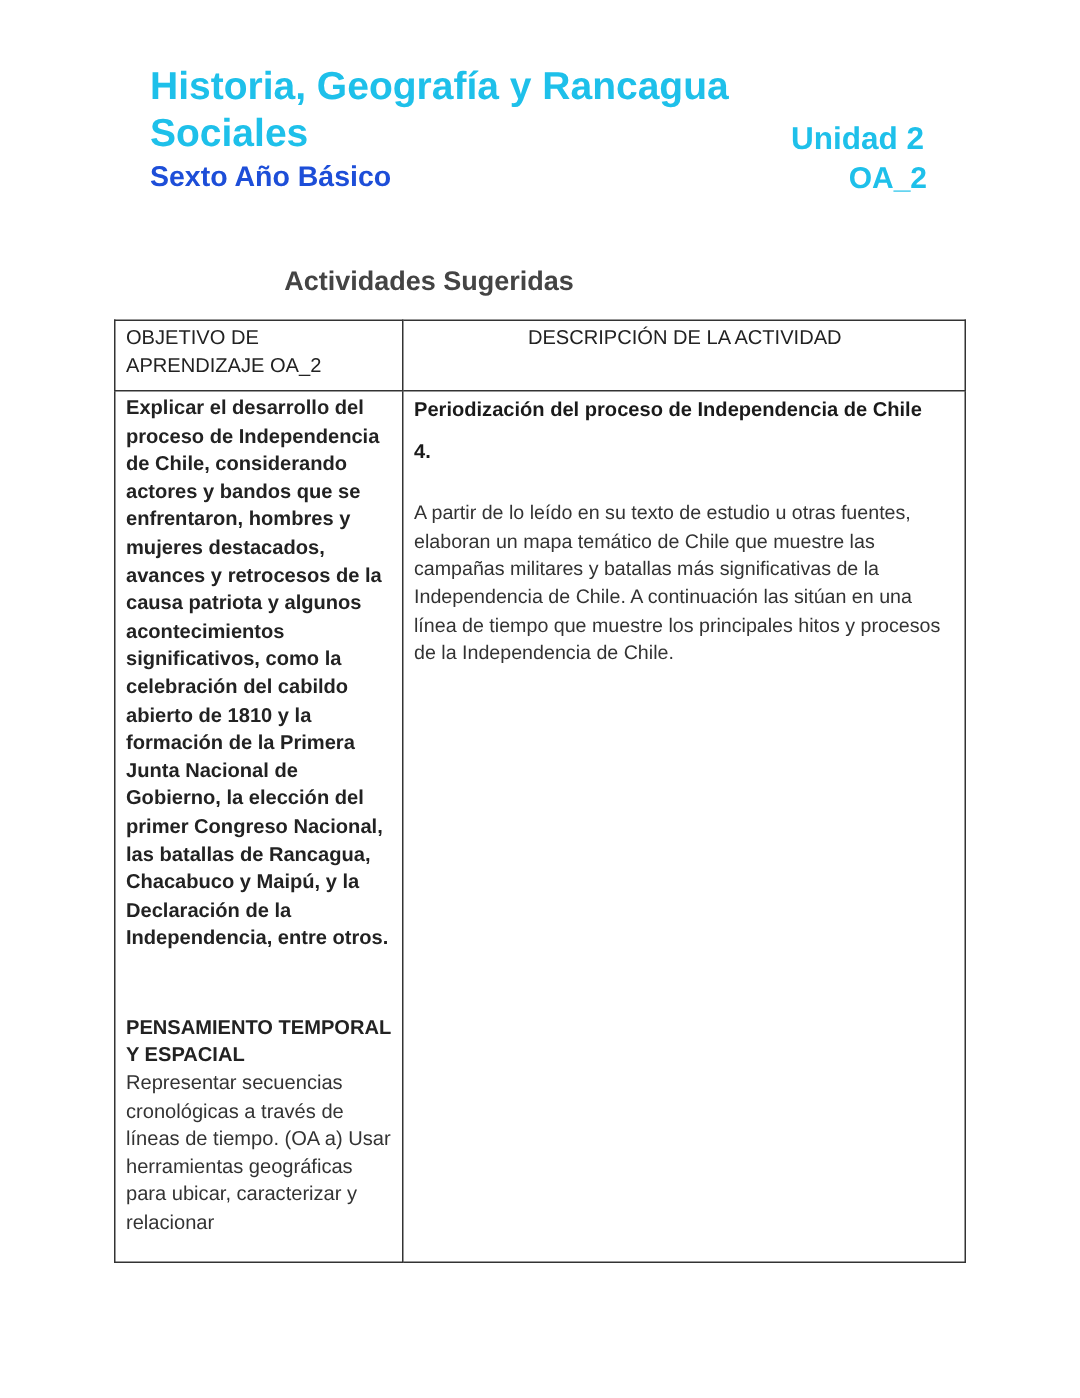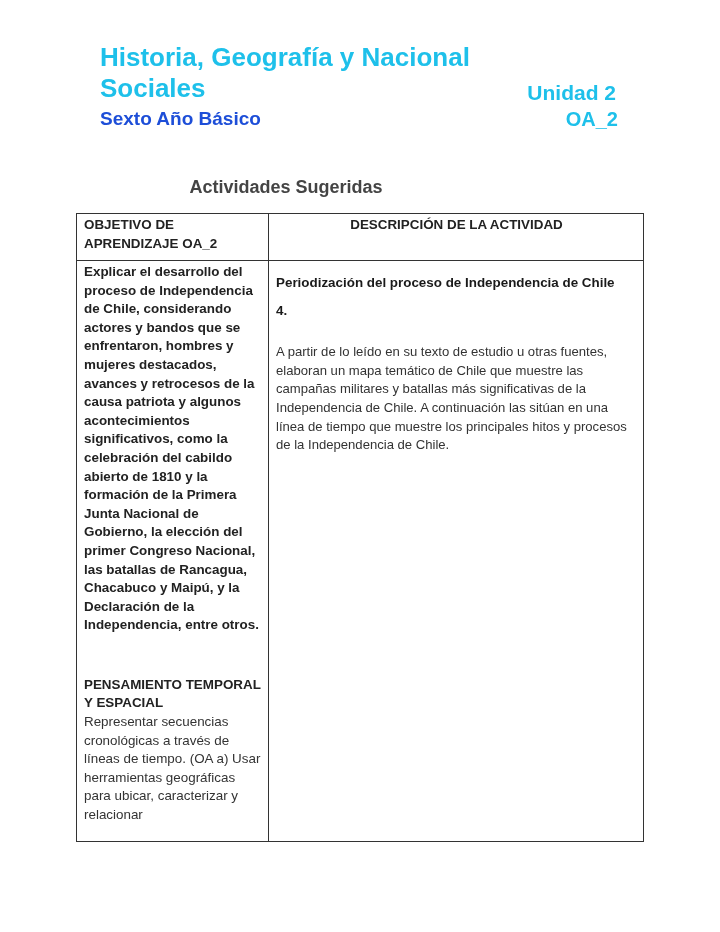--- a/index.html
+++ b/index.html
@@ -4,36 +4,36 @@
 <style>
   html, body { margin: 0; padding: 0; background: #ffffff; }
   body { width: 720px; height: 932px; position: relative; overflow: hidden; font-family: "Liberation Sans", sans-serif; color: #1a1a1a; }
   .title { position: absolute; left: 100px; top: 42px; font-size: 26px; font-weight: bold; color: #1ec0ea; line-height: 31px; }
   .unit { position: absolute; right: 104px; top: 81px; font-size: 21px; font-weight: bold; color: #1ec0ea; text-align: center; }
   .grade { position: absolute; left: 100px; top: 108px; font-size: 19px; font-weight: bold; color: #1d4ed8; }
   .oa { position: absolute; right: 102px; top: 108px; font-size: 20px; font-weight: bold; color: #1ec0ea; text-align: left; }
   .section { position: absolute; left: 0; width: 572px; top: 177px; text-align: center; font-size: 18px; font-weight: bold; color: #444; }
   table { position: absolute; left: 76px; top: 213px; width: 568px; border-collapse: collapse; table-layout: fixed; }
   td, th { border: 1.3px solid #333; vertical-align: top; padding: 2px 6px 0 7px; font-size: 13.4px; line-height: 18.6px; }
-  th { font-weight: bold; text-align: left; height: 44px; color: #222; }
+  th { font-weight: normal; text-align: left; height: 44px; color: #222; }
   th.desc { text-align: center; }
   .col1 { width: 178px; }
   .bodyrow td { height: 578px; }
   .b { font-weight: bold; color: #222; }
   .n { font-weight: normal; color: #333; }
-  .act-title { font-weight: bold; margin-top: 11px; }
+  .act-title { font-weight: bold; margin-top: 1px; }
   .act-num { font-weight: bold; margin-top: 9px; }
   .act-text { margin-top: 23px; color: #333; font-size: 13.1px; }
   .gap { height: 41px; }
 </style>
 </head>
 <body>
 
 <div class="title">
-  <div>Historia, Geografía y Nacional</div>
+  <div>Historia, Geografía y Rancagua</div>
   <div>Sociales</div>
 </div>
 <div class="unit">Unidad 2</div>
 <div class="grade">Sexto Año Básico</div>
 <div class="oa">OA_2</div>
 
 <div class="section">Actividades Sugeridas</div>
 
 <table>
   <tbody>

